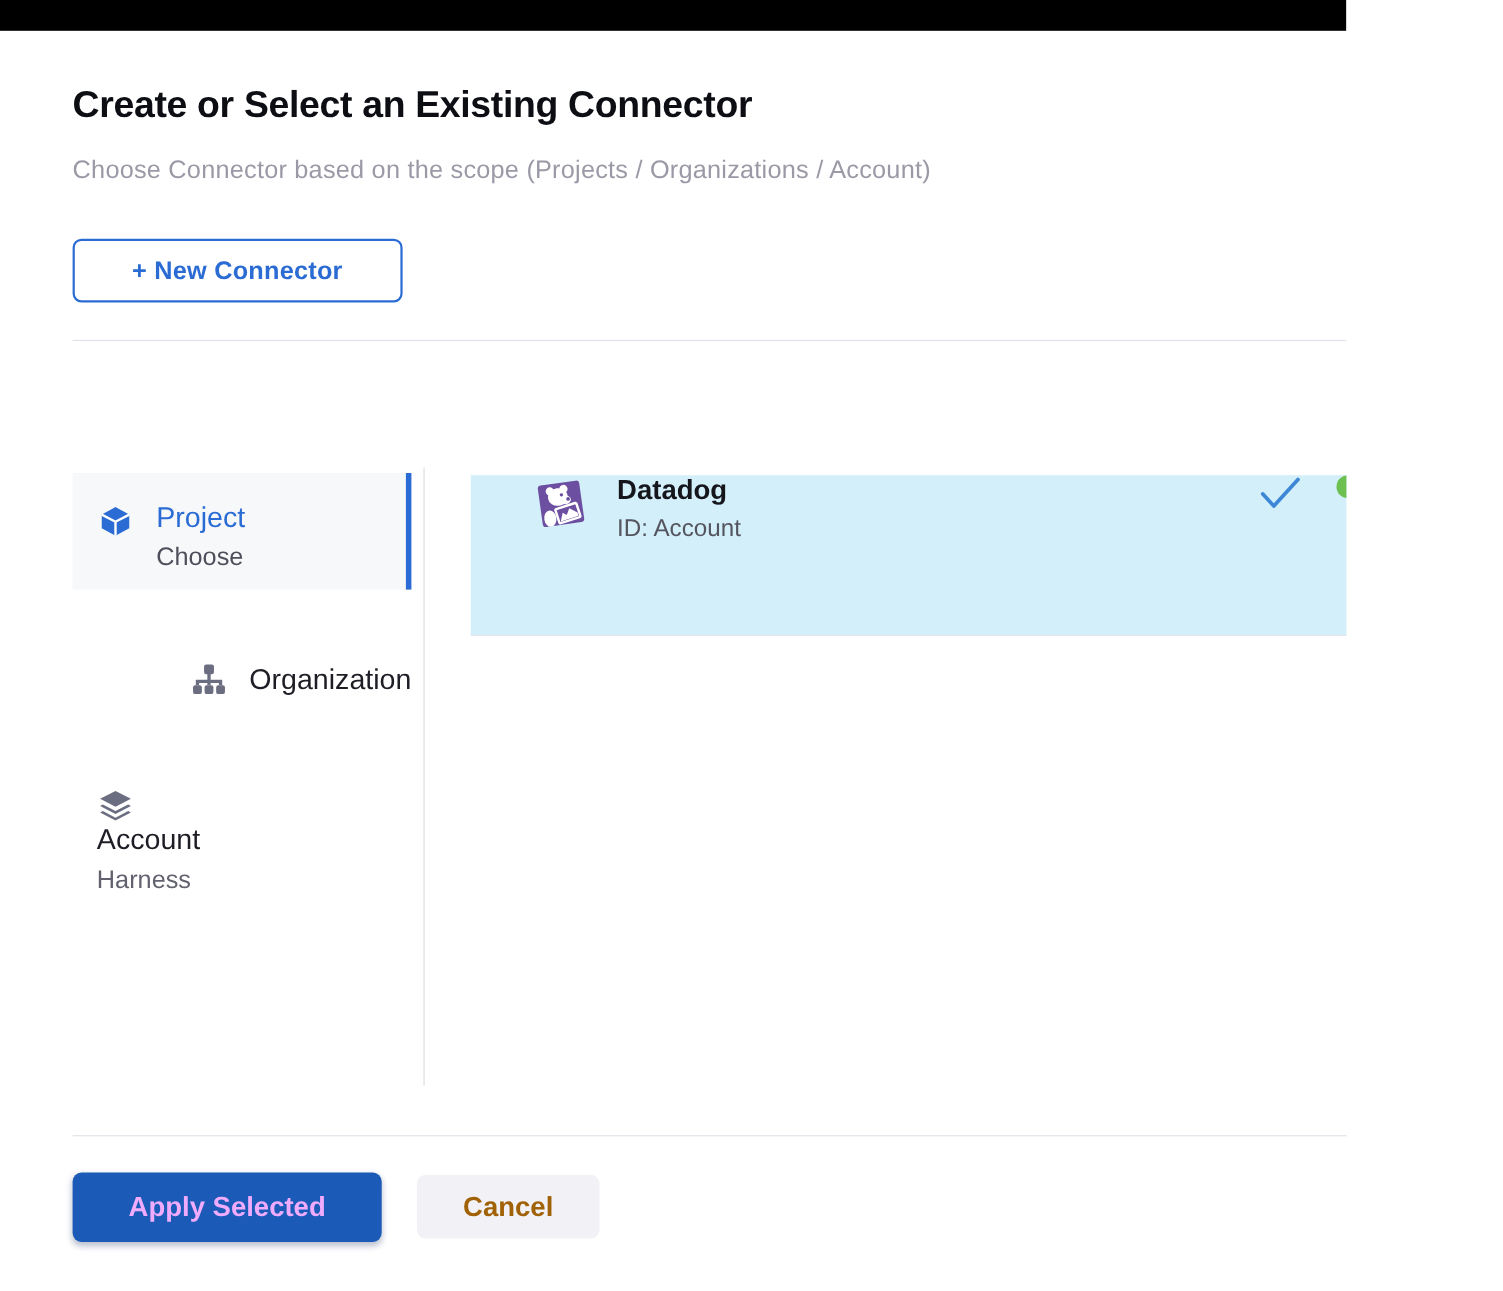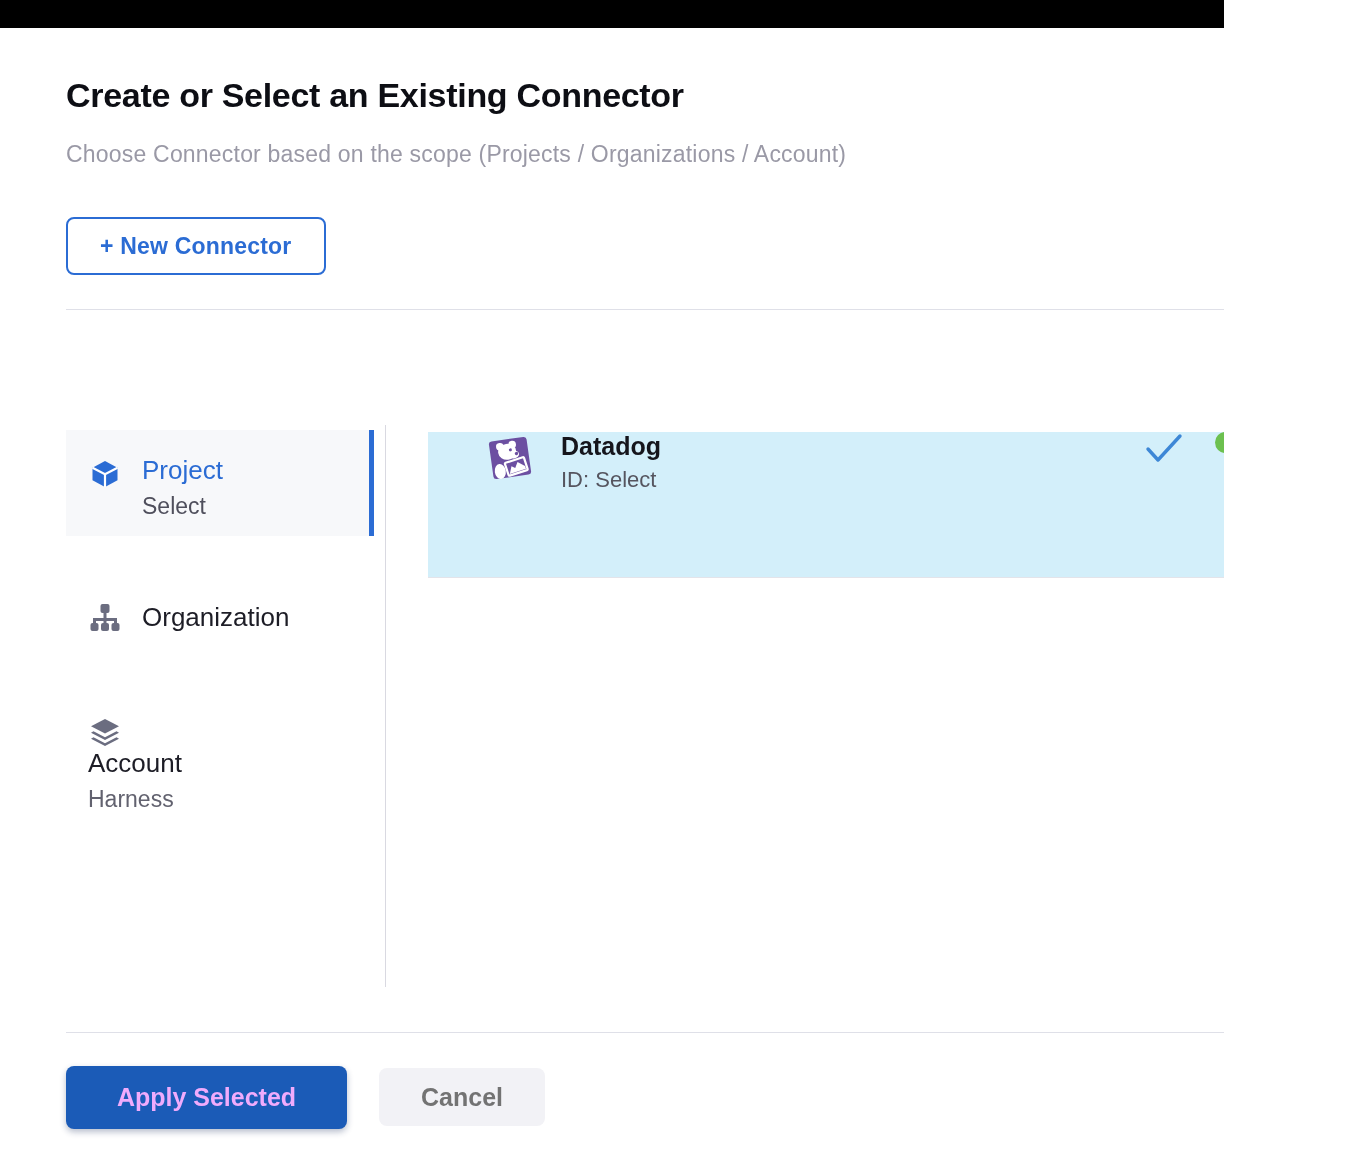--- a/index.html
+++ b/index.html
@@ -8,40 +8,40 @@
           font-family:"Liberation Sans", sans-serif; }
   .top-bar { position:absolute; top:0; left:0; width:100%; height:28px; background:#000000; }
 
   .title { position:absolute; left:66px; top:76px; font-size:34px; font-weight:700;
            color:#0d0e14; letter-spacing:-0.3px; }
   .subtitle { position:absolute; left:66px; top:141px; font-size:23px; color:#9a99a6; letter-spacing:0.2px; }
 
   .close-btn { position:absolute; left:1320px; top:64px; width:36px; height:36px; background:none;
                border:0; cursor:pointer; display:flex; align-items:center; justify-content:center; }
 
-  .new-connector { position:absolute; left:66px; top:217px; height:58px; padding:0 32px;
+  .new-connector { position:absolute; left:66px; top:217px; height:58px; padding:0 52px;
                    border:2px solid #2b6cd4; border-radius:8px; background:#ffffff; color:#2b6cd4;
                    font-size:23px; font-weight:700; font-family:inherit; cursor:pointer; letter-spacing:0.2px; }
 
   .divider { position:absolute; left:66px; width:1240px; height:1px; background:#dfe0e8; }
   .d1 { top:309px; } .d2 { top:1032px; }
 
   .search { position:absolute; left:66px; top:347px; width:1240px; height:58px; border:1px solid #d8d9e3;
             border-radius:8px; background:#fafbfc; display:flex; align-items:center; padding:0 18px; gap:14px; }
   .search input { flex:1; border:0; background:transparent; outline:none; font-size:23px;
                   font-family:inherit; color:#3a3a46; }
   .search input::placeholder { color:#a5a6b4; }
 
   .content { position:absolute; left:66px; top:430px; width:1240px; height:560px; }
   .sidebar { position:absolute; left:0; top:0; width:308px; }
   .scope { display:flex; align-items:flex-start; padding-left:22px; cursor:pointer; }
   .scope .icon { width:34px; flex:0 0 34px; margin-right:20px; display:flex; justify-content:center; }
   .scope.project { height:106px; padding-top:26px; background:#f7f8fa; border-right:5px solid #2b6cd4; }
   .scope.project .icon { margin-top:2px; }
-  .scope.org { margin-top:46px; height:72px; align-items:center; padding-top:0; }
+  .scope.org { margin-top:46px; height:72px; align-items:center; padding-top:0;justify-content:flex-end; }
   .scope.account { margin-top:46px; height:110px; padding-top:13px;flex-direction:column; }
   .scope.account .icon { margin-top:2px; }
   .scope-label { display:block; font-size:26px; color:#1d1d26; line-height:1.15; }
   .scope.project .scope-label { color:#2b6cd4; }
   .scope-sub { display:block; font-size:23px; color:#4f4f5c; margin-top:7px; }
   .scope.account .scope-sub { color:#62626f; }
 
   .vdivider { position:absolute; left:319px; top:-5px; width:1px; height:562px; background:#d9d9e1; }
 
   .list { position:absolute; left:362px; top:2px; right:0; }
@@ -50,21 +50,21 @@
   .logo { width:52px; height:52px; margin-right:25px; flex:0 0 52px; }
   .row-title { font-size:25px; font-weight:700; color:#15151c; }
   .row-sub { font-size:22px; color:#55555f; margin-top:6px; }
   .check { margin-left:auto; flex:0 0 40px; }
   .dot { width:21px; height:21px; border-radius:50%; background:#6cc04f; margin-left:31px; margin-right:70px; flex:0 0 21px; }
 
   .apply-btn { position:absolute; left:66px; top:1066px; width:281px; height:63px; background:#1b5bb7;
                color:#f0abfc; font-size:25px; font-weight:700; border:0; border-radius:8px;
                font-family:inherit; cursor:pointer; box-shadow:0 3px 6px rgba(20,40,90,0.3); }
   .cancel-btn { position:absolute; left:379px; top:1068px; width:166px; height:58px; background:#f2f2f6;
-                color:#737373; font-size:25px; font-weight:700; border:0; border-radius:8px;
+                color:#a16207; font-size:25px; font-weight:700; border:0; border-radius:8px;
                 font-family:inherit; cursor:pointer; }
 </style>
 </head>
 <body>
 
 <div class="page">
   <div class="top-bar"></div>
 
   <button class="close-btn">
     <svg width="27" height="27" viewBox="0 0 26 26">
@@ -85,21 +85,21 @@
 
       <div class="scope project">
         <span class="icon">
           <svg width="32" height="32" viewBox="0 0 32 32">
             <polygon points="16,3 28.5,9.8 28.5,22.2 16,29 3.5,22.2 3.5,9.8" fill="#2b6cd4"></polygon>
             <path d="M3.5 9.8 L16 16.3 L28.5 9.8 M16 16.3 V29" stroke="#ffffff" stroke-width="2.2" fill="none"></path>
           </svg>
         </span>
         <span class="texts">
           <span class="scope-label">Project</span>
-          <span class="scope-sub">Select</span>
+          <span class="scope-sub">Choose</span>
         </span>
       </div>
 
       <div class="scope org">
         <span class="icon">
           <svg width="34" height="34" viewBox="0 0 34 34" fill="#6b6d80">
             <rect x="12.5" y="3" width="9" height="9" rx="2"></rect>
             <path d="M17 11 V17 M6.5 22 V18.5 H27.5 V22 M17 17 V22" stroke="#6b6d80" stroke-width="3" fill="none"></path>
             <rect x="2.5" y="22" width="8" height="8" rx="2"></rect>
             <rect x="13" y="22" width="8" height="8" rx="2"></rect>
@@ -143,21 +143,21 @@
               <ellipse cx="14.5" cy="38" rx="5.5" ry="7.5" fill="#ffffff"></ellipse>
               <g transform="rotate(-10 31 35)">
                 <rect x="21" y="28.5" width="20" height="13.5" rx="1" fill="#6c4fa1" stroke="#ffffff" stroke-width="2.2"></rect>
                 <path d="M22.5 40.5 L26.5 33.5 L29.5 36.5 L33.5 31.5 L39.5 37.5 L39.5 40.5 Z" fill="#ffffff"></path>
               </g>
             </g>
           </svg>
         </span>
         <div class="row-texts">
           <div class="row-title">Datadog</div>
-          <div class="row-sub">ID: Select</div>
+          <div class="row-sub">ID: Account</div>
         </div>
         <svg class="check" width="40" height="32" viewBox="0 0 40 32">
           <path d="M4 17 L14 28 L36 4" stroke="#3d87d6" stroke-width="3.4" fill="none" stroke-linecap="round" stroke-linejoin="round"></path>
         </svg>
         <span class="dot"></span>
       </div>
     </div>
   </div>
 
   <div class="divider d2"></div>

